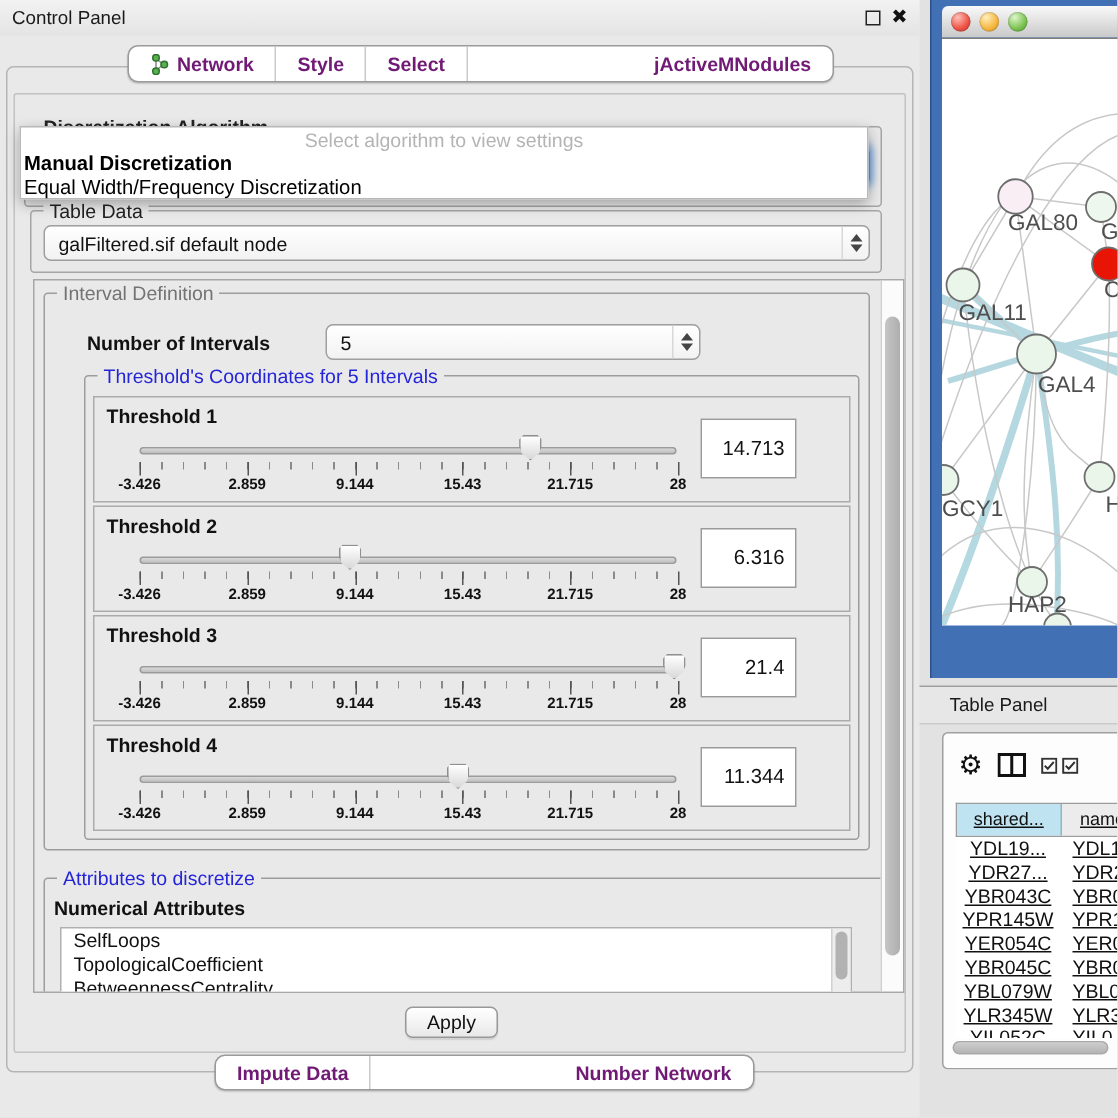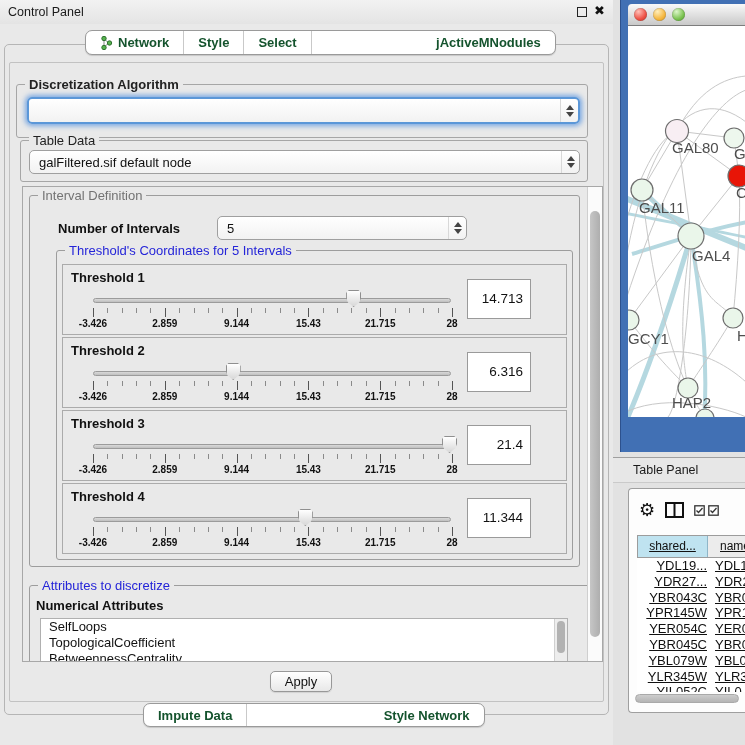--- a/index.html
+++ b/index.html
@@ -12,21 +12,21 @@
   .cp-titlebar { position:absolute; left:0; top:0; width:613px; height:24px; background:linear-gradient(#f2f2f2,#e4e4e4); }
   .cp-title { position:absolute; left:8px; top:5px; font-size:12.5px; color:#1a1a1a; }
   .btn-float { position:absolute; top:7px; width:10px; height:10px; border:1.6px solid #222; background:transparent; }
   .btn-close { position:absolute; top:3px; font-size:13px; font-weight:bold; color:#111; }
 
   .outer-panel { position:absolute; left:4px; top:44px; width:605px; height:671px; border:1px solid #b5b5b5; border-radius:5px; background:#e9e9e9; }
   .inner-panel { position:absolute; left:9px; top:62px; width:595px; height:640px; border:1px solid #c2c2c2; border-radius:2px; }
 
   
   .segbar { position:absolute; display:flex; height:25px; border:1px solid #9a9a9a; border-radius:7px; background:#fff; overflow:hidden; z-index:6; box-shadow:0 1px 1px rgba(0,0,0,.15); }
-  .seg { display:flex; align-items:center; justify-content:center; gap:5px; padding:0 14px; font-size:13px; font-weight:bold; color:#14532d; border-right:1px solid #c9c9c9; cursor:default; white-space:nowrap; }
+  .seg { display:flex; align-items:center; justify-content:center; gap:5px; padding:0 14px; font-size:13px; font-weight:bold; color:#701a75; border-right:1px solid #c9c9c9; cursor:default; white-space:nowrap; }
   .seg:last-child { border-right:none; }
   .seg.active { background:linear-gradient(#7e7e7e,#6e6e6e); color:#e3e3e3; border-right:1px solid #5f5f5f;margin-top:40px; }
   .top-tabs { left:85px; top:30px; }
   .bottom-tabs { left:143px; top:703px; height:24px; }
 
   
   .group { position:absolute; border:1px solid #a6a6a6; border-radius:3px; }
   .gtitle { position:absolute; top:-8px; left:8px; background:#e9e9e9; padding:0 4px; font-size:13px; line-height:15px; white-space:nowrap; }
   .t-green { color:#737373; }
   .t-blue { color:#2525d8; }
@@ -89,21 +89,21 @@
   .gear { font-size:18px; color:#111; line-height:18px; }
   .checks { display:flex; gap:3px; }
 
   .tp-table { position:absolute; left:8px; top:46px; right:0; bottom:20px; overflow:hidden;text-decoration:underline; }
   .thead { display:flex; height:23px; border:1px solid #9c9c9c; border-right:none; }
   .th { font-size:12px; line-height:21px; white-space:nowrap; overflow:hidden; }
   .th.c0 { width:70px; background:#bfe3f0; border-right:1px solid #8fb6c8; text-align:center; }
   .th.c1 { flex:1; background:#ececec; padding-left:12px; }
   .trow { display:flex; height:15.8px; background:#fff; }
   .tcell { font-size:13px; line-height:15.5px; white-space:nowrap; overflow:hidden; }
-  .tcell.c0 { width:70px; text-align:right; }
+  .tcell.c0 { width:70px; text-align:center; }
   .tcell.c1 { flex:1; padding-left:8px; }
   .hsb { position:absolute; left:6px; bottom:9px; width:104px; height:9px; border-radius:5px; background:linear-gradient(#cdcdcd,#b4b4b4); border:1px solid #a9a9a9; }
 
   .net-icon-svg, .cols-icon-svg, .check-svg { display:block; }
 </style>
 </head>
 <body>
 
 <div id="app">
 
@@ -147,20 +147,25 @@
       <span class="gtitle t-black" style="font-weight:bold">Discretization Algorithm</span>
       <div class="combo focused" style="left:10px;top:12px;width:553px;height:27px">
         <span class="cval"></span>
         <span class="stepper">
             <i class="arr-up"></i>
             <i class="arr-dn"></i>
           </span>
       </div>
     </div>
 
+    <div class="popup">
+      <div class="ph">Select algorithm to view settings</div>
+      <div class="opt sel">Manual Discretization</div>
+      <div class="opt">Equal Width/Frequency Discretization</div>
+    </div>
 
     <div class="group" style="left:20px;top:140px;width:568px;height:42px">
       <span class="gtitle t-black">Table Data</span>
       <div class="combo" style="left:8px;top:9px;width:551px;height:24px">
         <span class="cval">galFiltered.sif default node</span>
         <span class="stepper">
             <i class="arr-up"></i>
             <i class="arr-dn"></i>
           </span>
       </div>
@@ -294,21 +299,21 @@
     <div class="apply-btn">Apply</div>
 
     <div class="segbar bottom-tabs">
       <div class="seg">
           <span>Impute Data</span>
         </div>
       <div class="seg active">
           <span>Discretize Data</span>
         </div>
       <div class="seg">
-          <span>Style Network</span>
+          <span>Number Network</span>
         </div>
     </div>
   </div>
 
   <div class="net-window">
     <div class="net-titlebar">
       <span class="tl tl-red"></span>
       <span class="tl tl-yellow"></span>
       <span class="tl tl-green"></span>
     </div>

